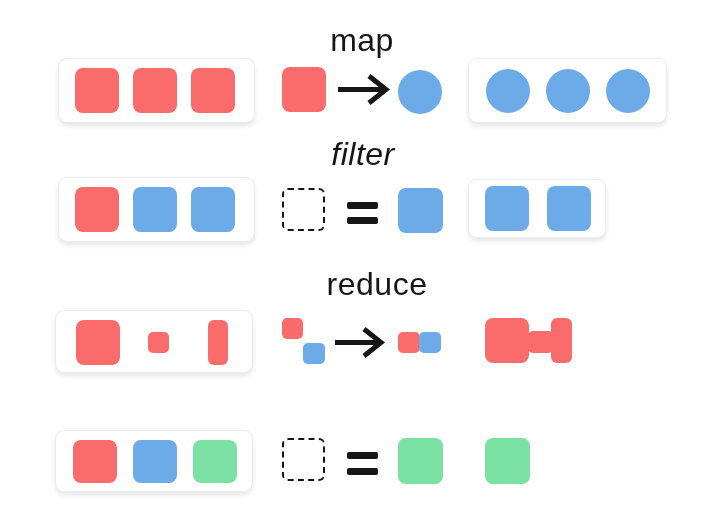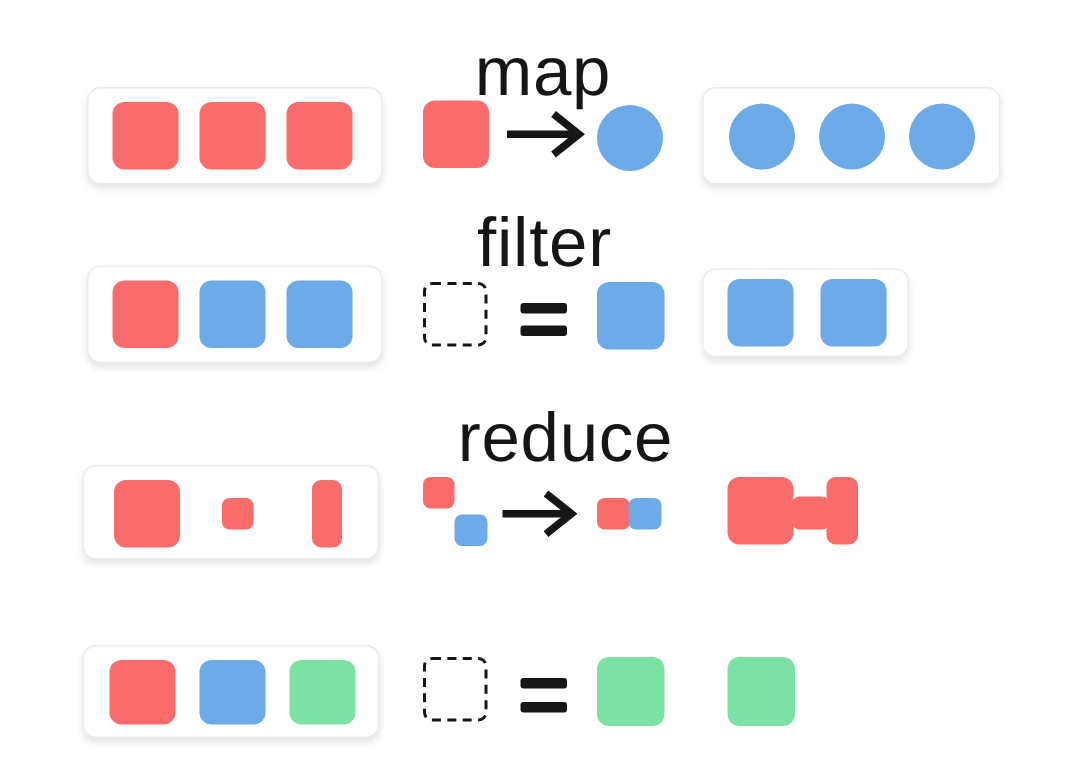--- a/index.html
+++ b/index.html
@@ -2,21 +2,21 @@
 <html style="--red: #FA6B6B; --blue: #6CAAE8; --green: #7CE2A4; --ink: #161616; --box_border: #ECECEC; --background: #FFFFFF;"><head>
 <meta charset="utf-8">
 <style>
   html,body{margin:0;padding:0;background:#fff;}
   .canvas{
     position:relative;width:720px;height:520px;background:var(--background,#fff);
     font-family:"Liberation Sans", sans-serif;overflow:hidden;
   }
   .label{
     position:absolute;transform:translateX(-50%);
-    font-size:46px;line-height:1;color:var(--ink,#161616);letter-spacing:0.5px;
+    font-size:32px;line-height:1;color:var(--ink,#161616);letter-spacing:0.5px;
     white-space:nowrap;
   }
   .box{
     position:absolute;background:#fff;
     border:1px solid var(--box_border,#ececec);border-radius:9px;
     box-shadow:0 3px 5px rgba(0,0,0,0.10);
     display:flex;align-items:center;box-sizing:border-box;
   }
   .abs{position:absolute;}
   .sq{width:44px;height:45px;border-radius:8px;flex:0 0 auto;}
@@ -54,21 +54,21 @@
     <path d="M33 3 L50 16.5 L33 30"></path>
   </svg>
   <div class="abs circle blue" style="left:398px;top:70px;"></div>
 
   <div class="box" style="left:468px;top:58px;width:199px;height:65px;padding-left:17px;gap:16px;">
     <div class="circle blue"></div>
     <div class="circle blue"></div>
     <div class="circle blue"></div>
   </div>
 
-  <div class="label" style="left:363px;top:138px;">filter</div>
+  <div class="label" style="left:363px;top:138px;font-style:italic;">filter</div>
 
   <div class="box" style="left:58px;top:177px;width:197px;height:65px;padding-left:16px;gap:14px;">
     <div class="sq red"></div>
     <div class="sq blue"></div>
     <div class="sq blue"></div>
   </div>
 
   <div class="abs dashed" style="left:282px;top:188px;"></div>
   <div class="abs equals" style="left:347px;top:202px;">
     <div class="eqbar"></div>

